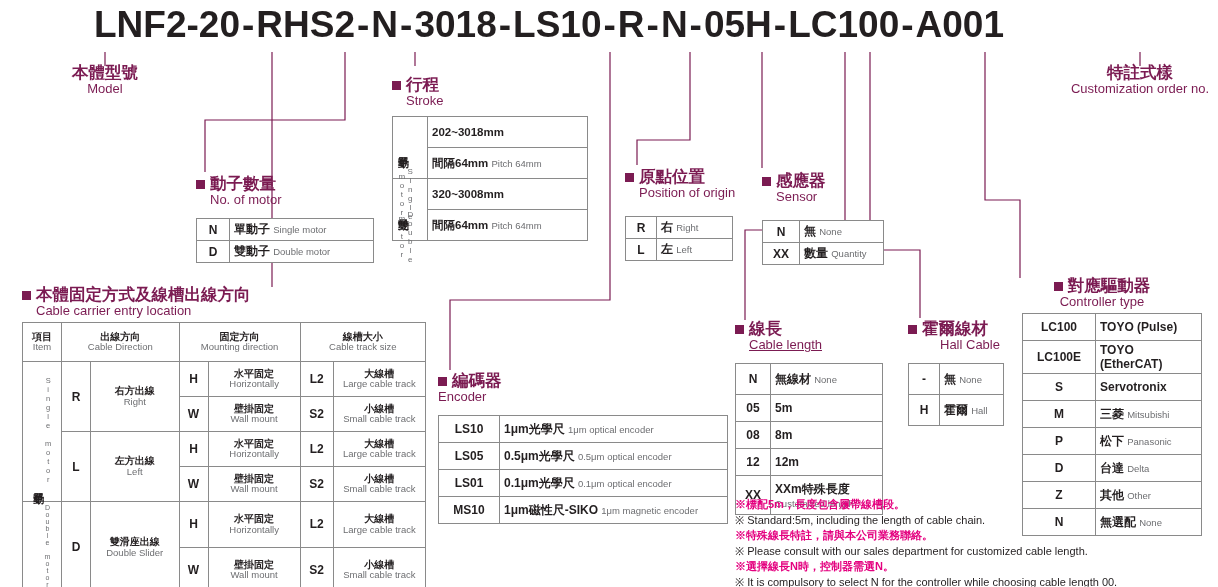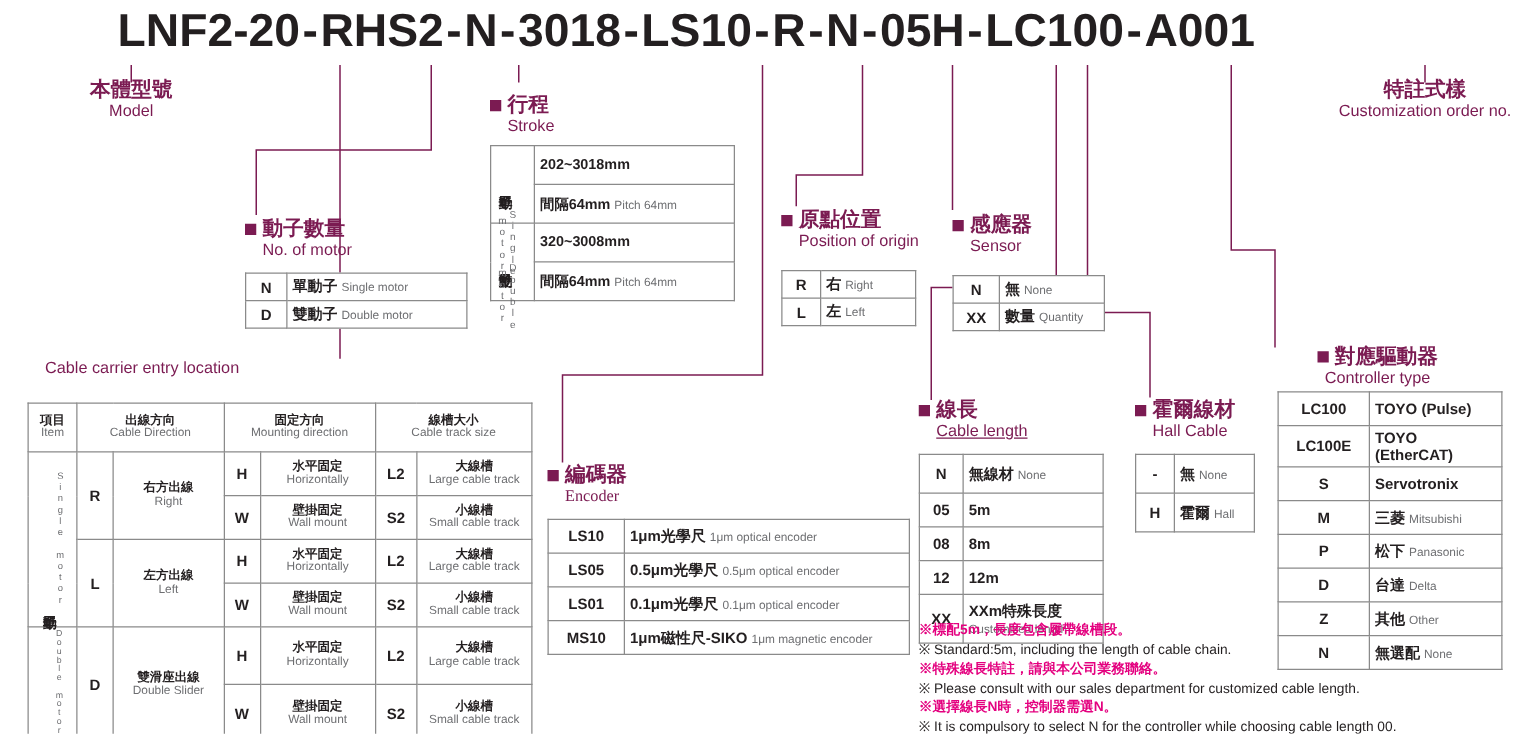--- a/index.html
+++ b/index.html
@@ -83,41 +83,42 @@
   <div class="zh"><span class="sq"></span><span>原點位置</span></div>
   <div class="en" style="margin-left:14px;">Position of origin</div>
 </div>
 
 <div class="hdr" style="left:762px;top:172px;">
   <div class="zh"><span class="sq"></span><span>感應器</span></div>
   <div class="en" style="margin-left:14px;">Sensor</div>
 </div>
 
 <div class="hdr" style="left:22px;top:286px;">
+  <div class="zh"><span class="sq"></span><span>本體固定方式及線槽出線方向</span></div>
   <div class="en" style="margin-left:14px;">Cable carrier entry location</div>
 </div>
 
 <div class="hdr ctr" style="left:1012px;top:277px;width:180px;">
   <div class="zh"><span class="sq"></span><span>對應驅動器</span></div>
   <div class="en">Controller type</div>
 </div>
 
 <div class="hdr" style="left:735px;top:320px;">
   <div class="zh"><span class="sq"></span><span>線長</span></div>
   <div class="en" style="margin-left:14px;text-decoration:underline;">Cable length</div>
 </div>
 
 <div class="hdr" style="left:908px;top:320px;">
   <div class="zh"><span class="sq"></span><span>霍爾線材</span></div>
-  <div class="en" style="margin-left:14px;">Hall Cable</div>
+  <div class="en" style="margin-left:32px;">Hall Cable</div>
 </div>
 
 <div class="hdr" style="left:438px;top:372px;">
   <div class="zh"><span class="sq"></span><span>編碼器</span></div>
-  <div class="en" style="margin-left:14px;font-family:Liberation Serif, serif;">Encoder</div>
+  <div class="en" style="">Encoder</div>
 </div>
 
 <table class="tbl" style="left:392px;top:116px;width:196px;">
   <tbody>
       <tr>
     <td rowspan="2" class="vcell" style="width:26px;">
       <div class="vert" style="font-weight:bold;font-size:11px;">單動子</div>
       <div class="vert" style="font-size:8px;color:#6d6e71;position:absolute;">Single motor</div>
     </td>
     <td style="height:26px;"><b>202~3018mm</b></td>

